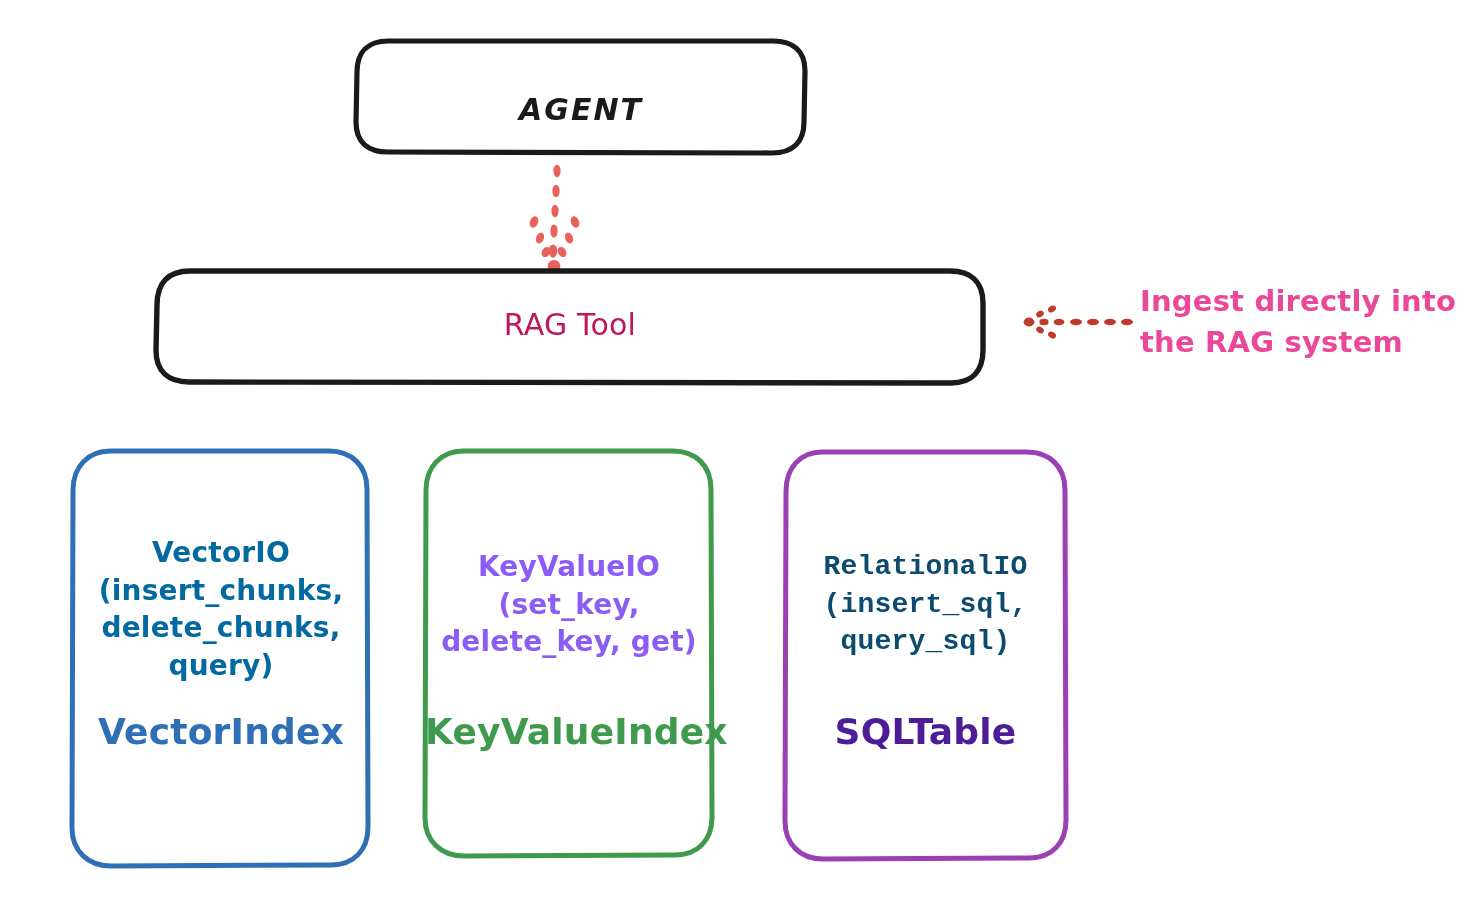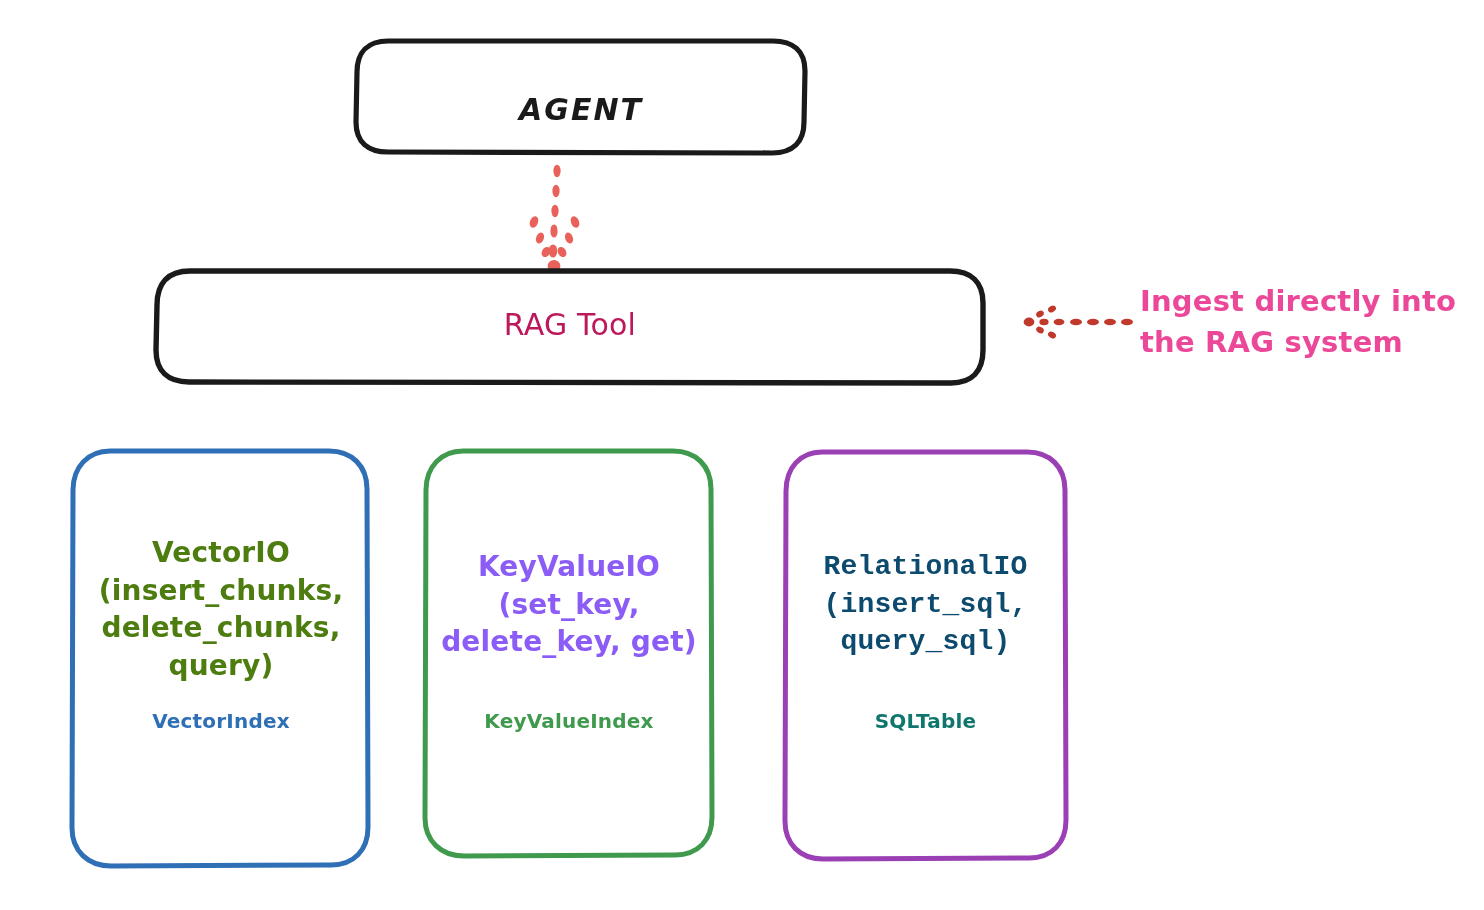--- a/index.html
+++ b/index.html
@@ -61,33 +61,33 @@
     text-align: left;
     line-height: 1.42;
   }
 
   .card-title {
     font-size: 28px;
     font-weight: 600;
     line-height: 1.34;
   }
   .card-sub {
-    font-size: 20px;
+    font-size: 36px;
     font-weight: 600;
     line-height: 1.34;
   }
 
-  .vector-title { left: 74px;  top: 534px; width: 294px; color: #4d7c0f; }
+  .vector-title { left: 74px;  top: 534px; width: 294px; color: #0369a1; }
   .vector-sub   { left: 74px;  top: 708px; width: 294px; color: #2f6fb5; }
 
   .kv-title     { left: 425px; top: 548px; width: 288px; color: #8b5cf6; }
   .kv-sub       { left: 425px; top: 708px; width: 288px; color: #3f9a4e; }
 
   .rel-title    { left: 785px; top: 548px; width: 281px; color: #0c4a6e; font-family: Liberation Mono, monospace; }
-  .rel-sub      { left: 785px; top: 708px; width: 281px; color: #0f766e; }
+  .rel-sub      { left: 785px; top: 708px; width: 281px; color: #4c1d95; }
 </style>
 </head>
 <body>
 
 <svg id="canvas" viewBox="0 0 1484 910" xmlns="http://www.w3.org/2000/svg">
 
   <g>
     <path d="M 388 41
              C 368 41, 357 52, 357 72
              L 356 122

